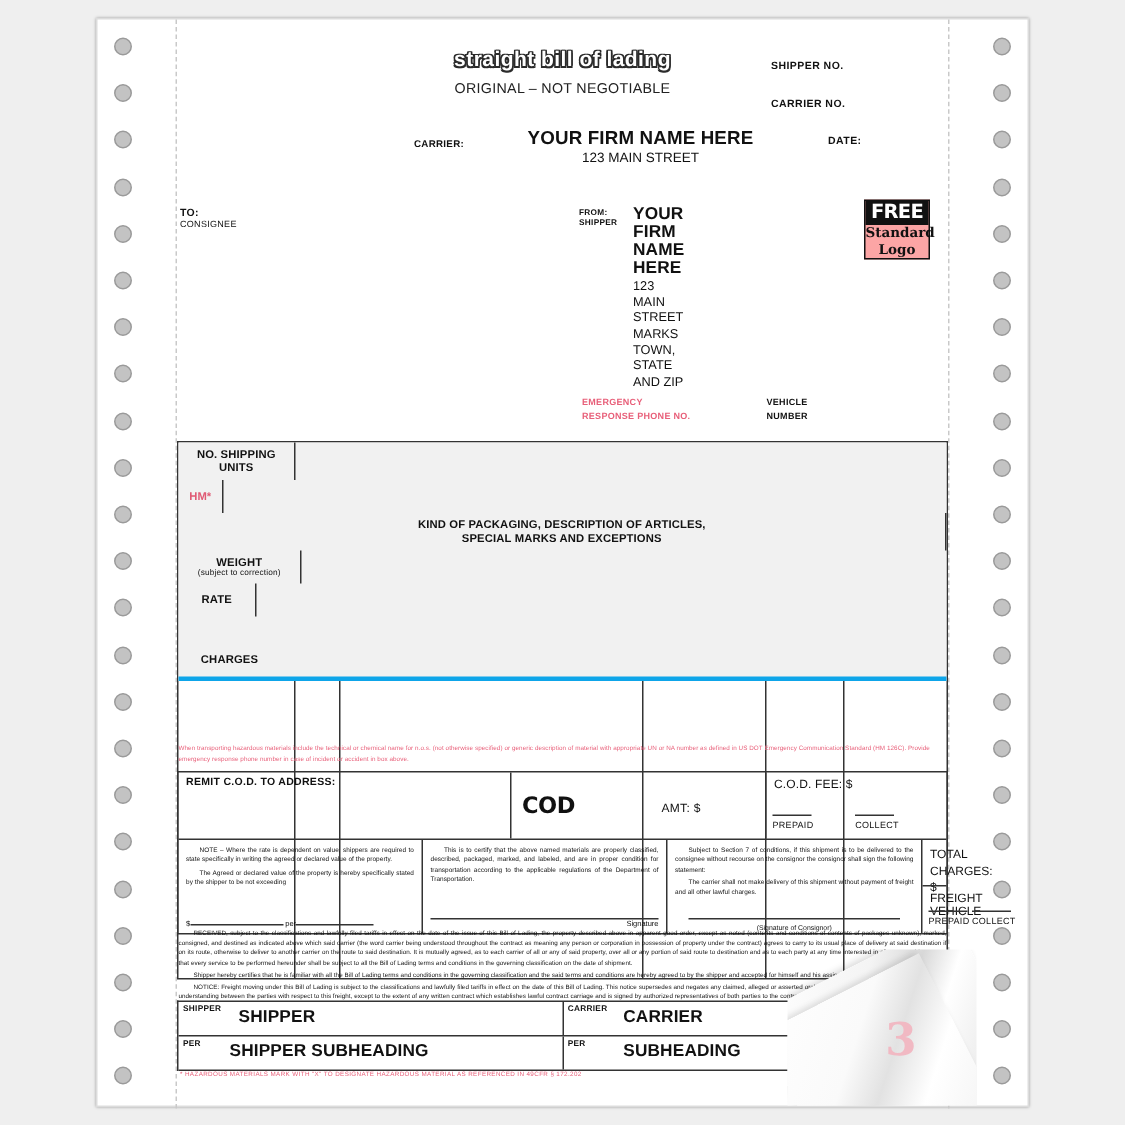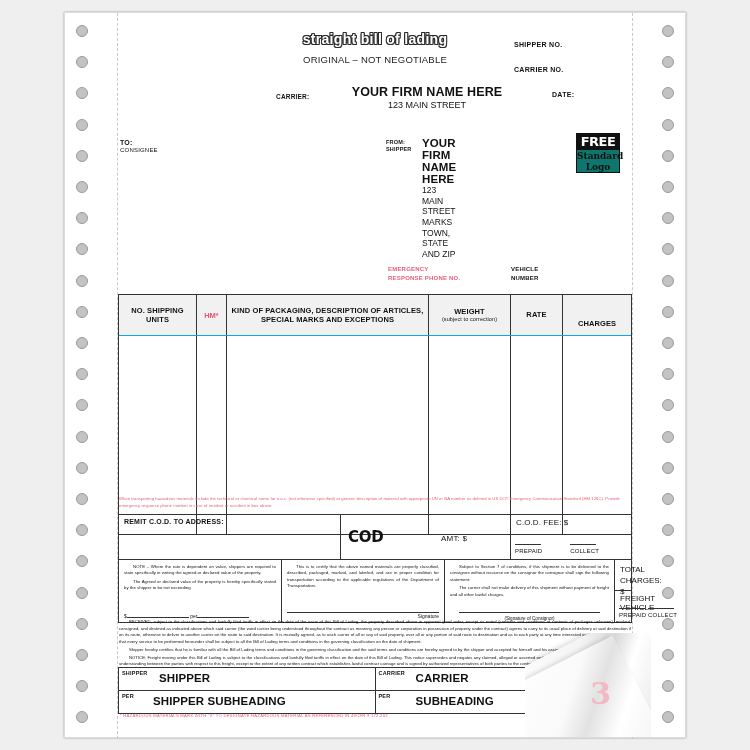--- a/index.html
+++ b/index.html
@@ -70,37 +70,37 @@
   .to .b{font-size:6px;letter-spacing:.2px;margin-top:1px;}
 
   .from{position:absolute;left:270px;top:118px;}
   .from .fl{position:absolute;left:0;top:2px;font-size:5.5px;font-weight:bold;line-height:1.35;letter-spacing:.2px;}
   .from .blk{position:absolute;left:36px;top:0;}
   .from .n{font-size:11.5px;font-weight:bold;letter-spacing:.1px;}
   .from .s{font-size:8.5px;line-height:1.25;}
 
   .freebox{
     position:absolute;left:190px;top:-4px;width:44px;height:40px;
-    border:1.5px solid #111;background:#0f766e;box-sizing:border-box;
+    border:1.5px solid #111;background:#fca5a5;box-sizing:border-box;
     text-align:center;
   }
   .freebox .f1{
     background:#111;color:#fff;font-size:13px;font-weight:bold;
     letter-spacing:-.5px;line-height:13px;padding:1px 0 2px;
     font-family:"DejaVu Sans", sans-serif;
   }
   .freebox .f2{font-size:9px;font-weight:bold;line-height:11px;margin-top:1px;font-family:"DejaVu Serif",serif;}
   .freebox .f3{font-size:9px;font-weight:bold;line-height:10px;font-family:"DejaVu Serif",serif;}
 
   .emerg{position:absolute;left:272px;top:246px;font-size:6px;color:#e8607a;font-weight:bold;line-height:1.5;letter-spacing:.2px;}
   .vehno{position:absolute;left:395px;top:246px;font-size:6px;font-weight:bold;line-height:1.5;letter-spacing:.2px;}
 
   
   .tbl{position:absolute;left:2px;top:275px;right:2px;border:1px solid #333;box-sizing:border-box;}
-  .thead{display:flex;background:#f1f1f1;border-bottom:1px solid #0ea5e9;}
+  .thead{display:flex;background:#f1f1f1;border-bottom:3px solid #0ea5e9;flex-direction:column;}
   .thead>div{
     border-right:1px solid #333;box-sizing:border-box;
     display:flex;flex-direction:column;align-items:center;justify-content:center;
     text-align:center;padding:3px 1px;min-height:22px;
   }
   .thead>div:last-child{border-right:0;}
   .c1{width:78px;}
   .c2{width:30px;}
   .c3{flex:1;}
   .c4{width:82px;}

